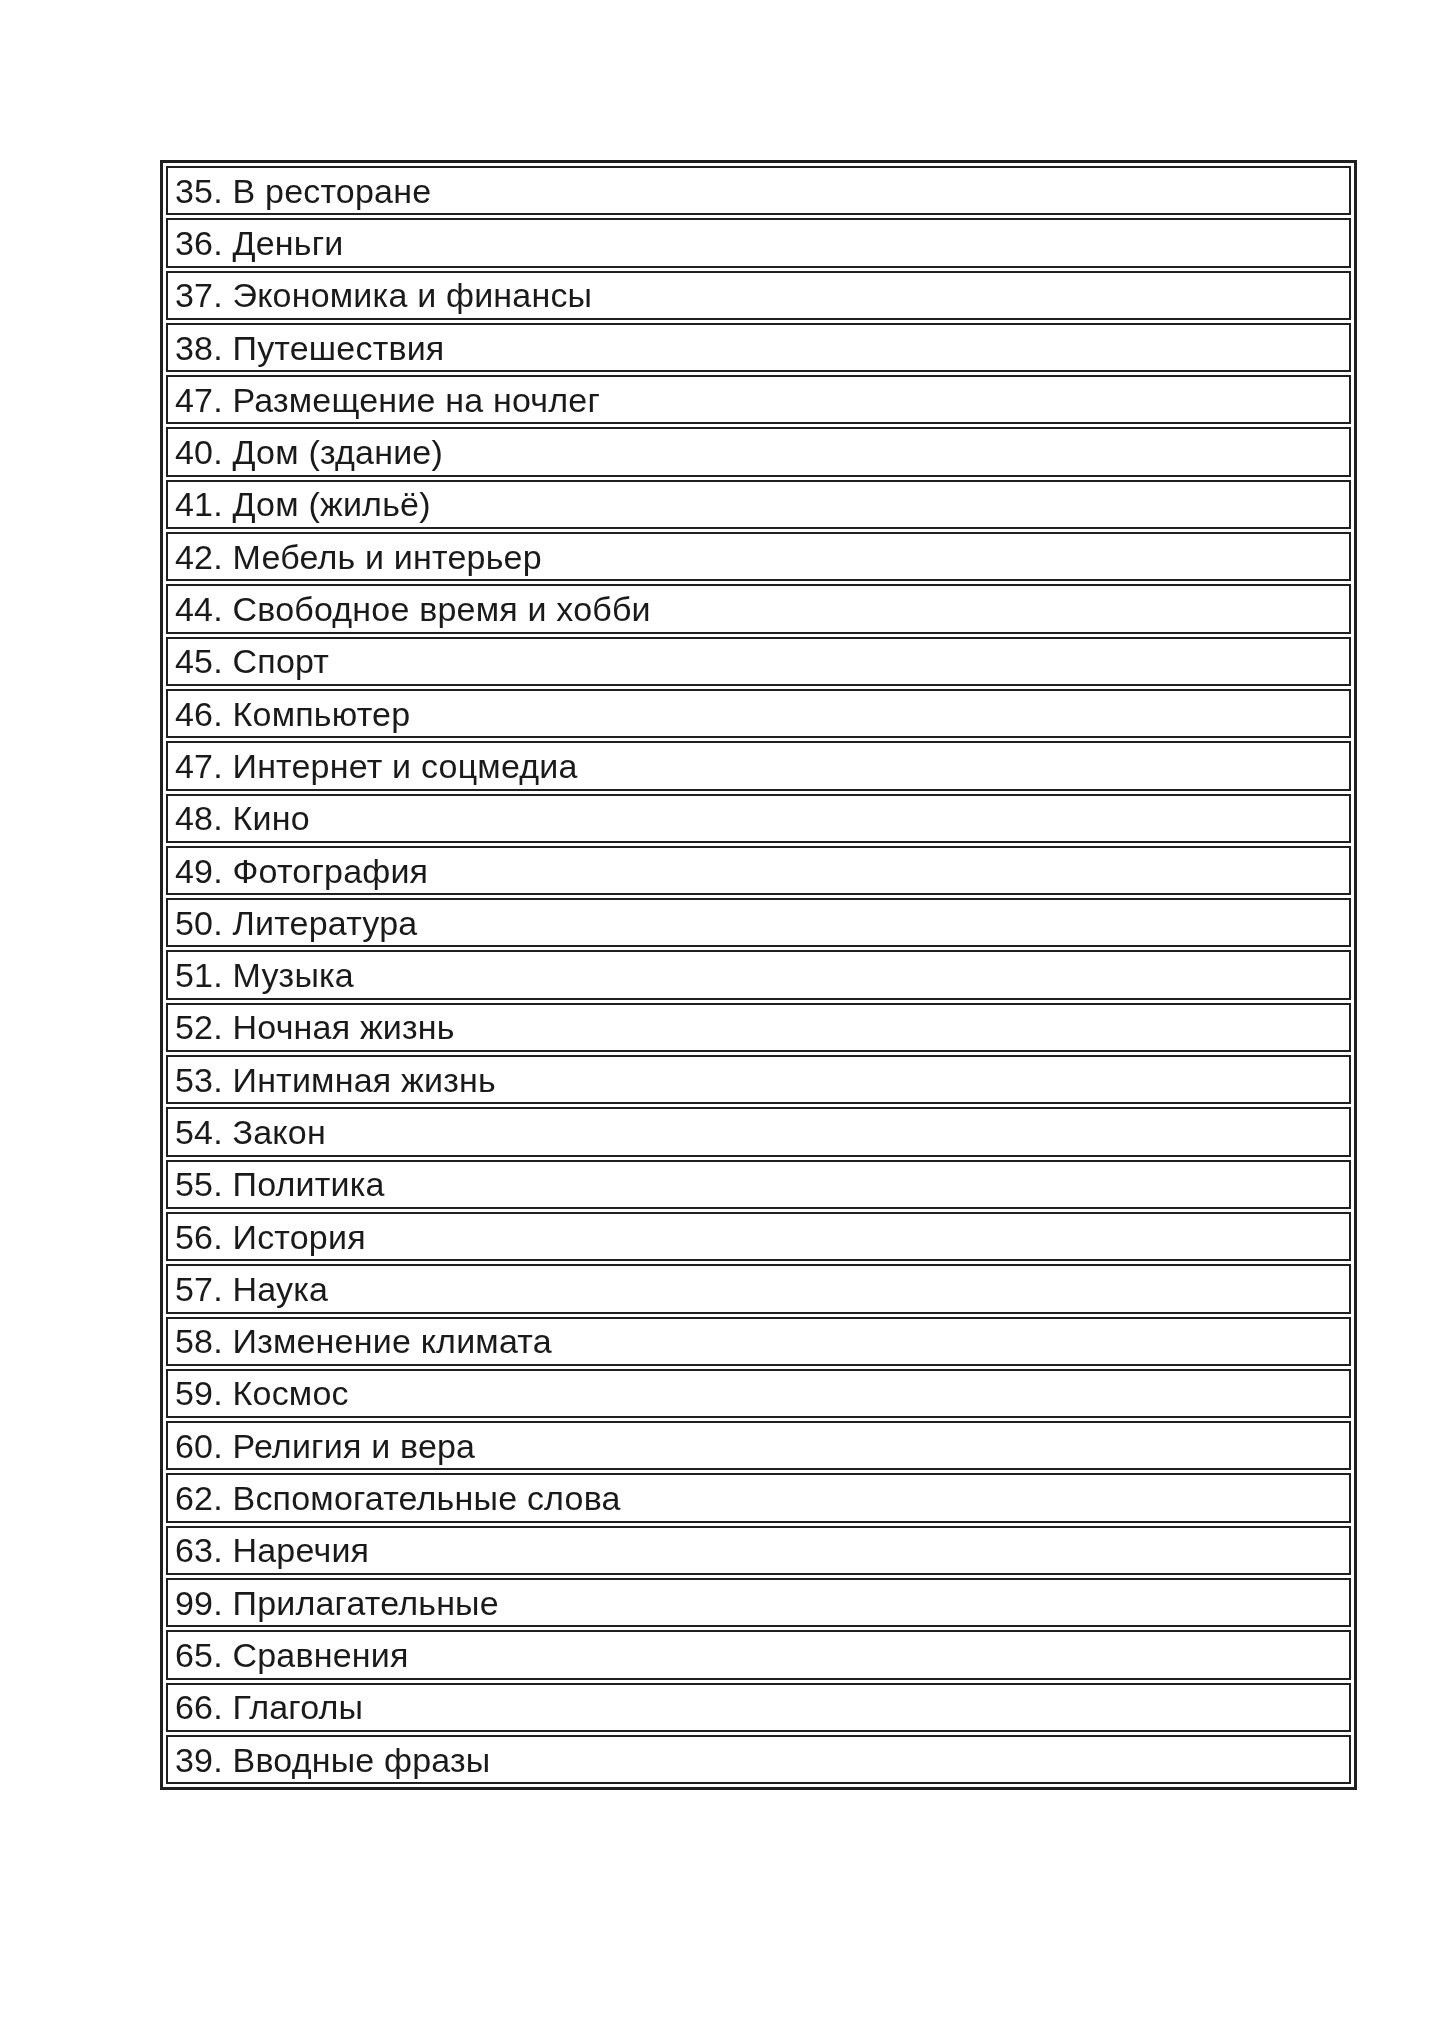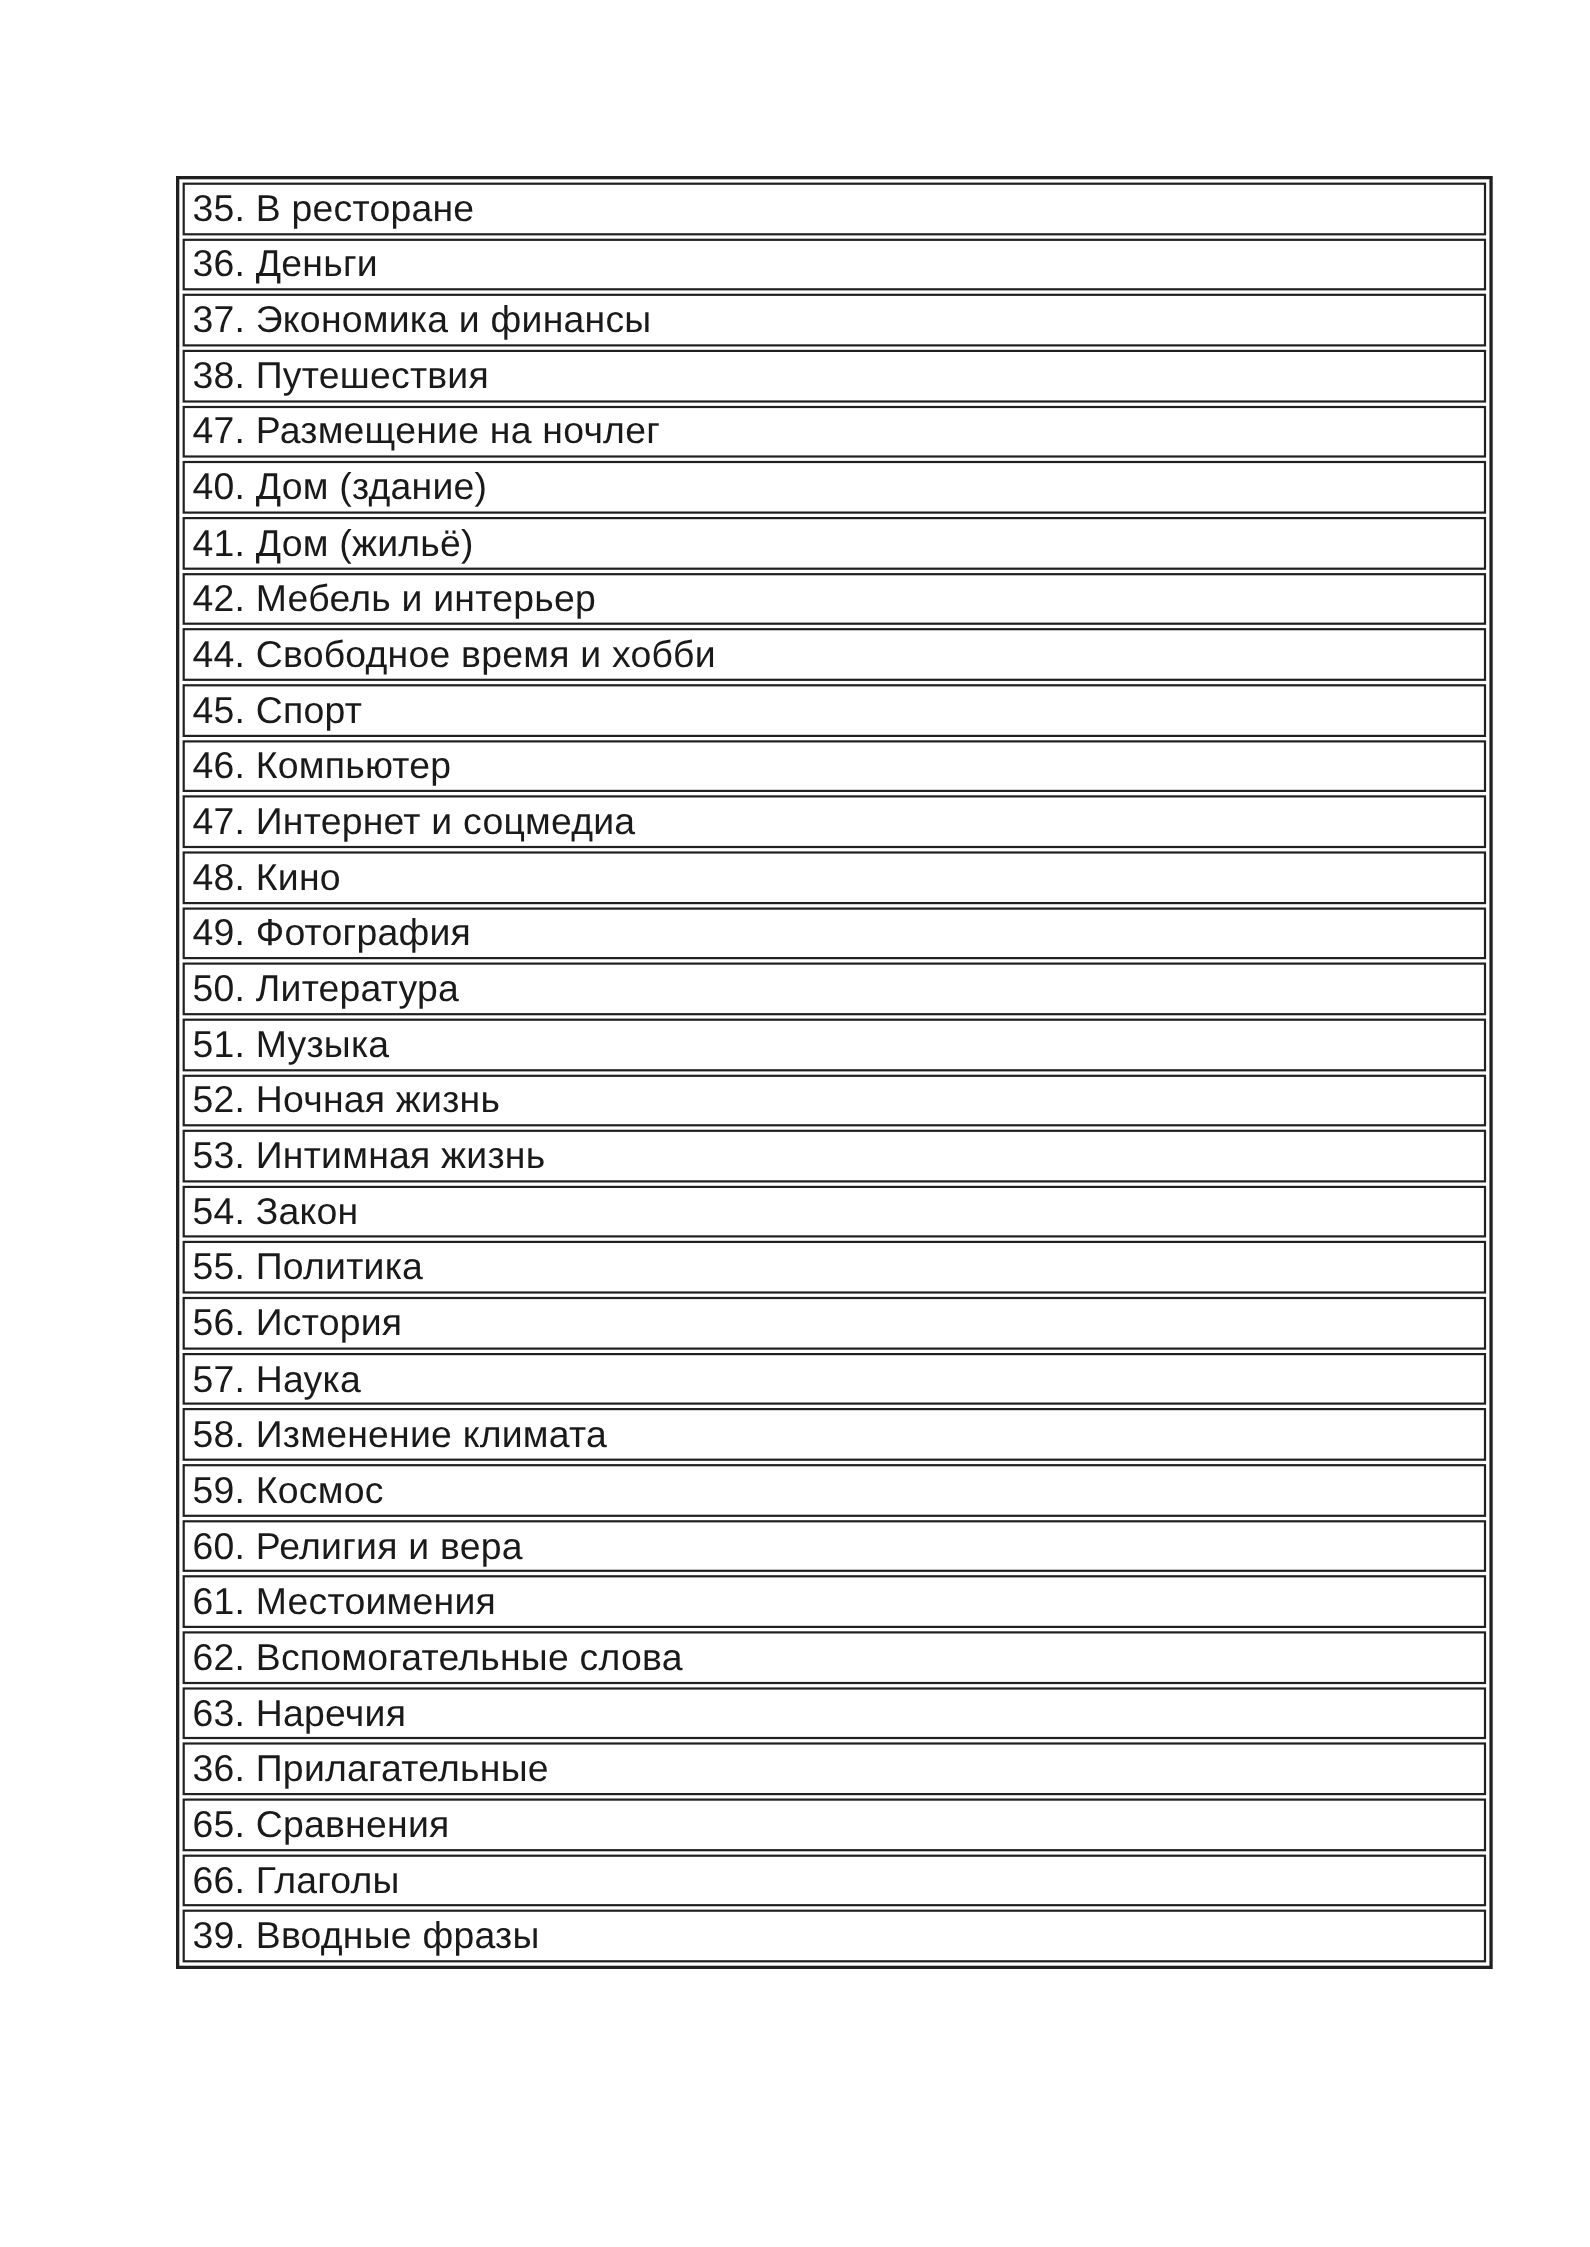--- a/index.html
+++ b/index.html
@@ -149,34 +149,31 @@
       </div>
 
       <div class="toc-row">
         <span class="toc-label">59. Космос</span>
       </div>
 
       <div class="toc-row">
         <span class="toc-label">60. Религия и вера</span>
       </div>
 
-      <div class="toc-row">
-        <span class="toc-label">61. Местоимения</span>
-      </div>
 
       <div class="toc-row">
         <span class="toc-label">62. Вспомогательные слова</span>
       </div>
 
       <div class="toc-row">
         <span class="toc-label">63. Наречия</span>
       </div>
 
       <div class="toc-row">
-        <span class="toc-label">36. Прилагательные</span>
+        <span class="toc-label">99. Прилагательные</span>
       </div>
 
       <div class="toc-row">
         <span class="toc-label">65. Сравнения</span>
       </div>
 
       <div class="toc-row">
         <span class="toc-label">66. Глаголы</span>
       </div>
 

